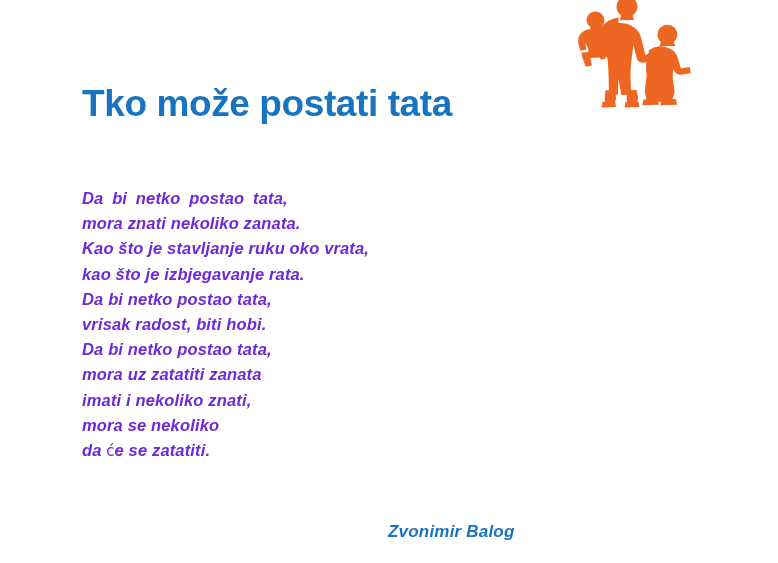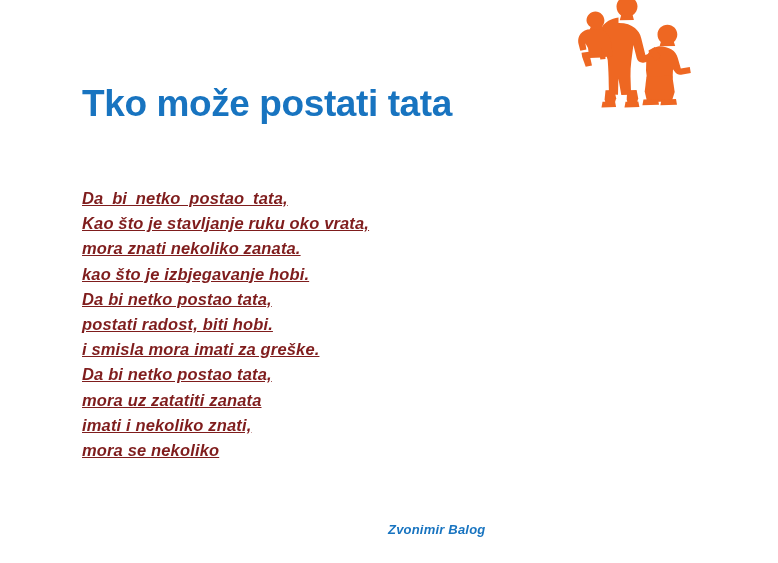--- a/index.html
+++ b/index.html
@@ -54,46 +54,45 @@
   #poem {
     position: absolute;
     left: 82px;
     top: 186px;
     width: 430px;
   }
   .poem-line {
     font-size: 16.5px;
     font-weight: bold;
     font-style: italic;
-    color: #7f1d1d;
+    color: #6d28d9;
     line-height: 25.2px;
     height: 25.2px;
     white-space: nowrap;
     letter-spacing: 0.15px;
-    text-decoration: underline;
   }
   
   .poem-line.wide-spacing {
     word-spacing: 4px;
   }
   
   .fallback-glyph {
     font-style: normal;
     font-weight: normal;
     font-family: "DejaVu Sans", sans-serif;
     font-size: 15px;
     letter-spacing: 0;
   }
 
   
   #author {
     position: absolute;
     left: 388px;
     top: 522px;
-    font-size: 13px;
+    font-size: 17px;
     font-weight: bold;
     font-style: italic;
     color: #1874c0;
     white-space: nowrap;
     letter-spacing: 0.2px;
   }
 </style>
 </head>
 <body>
 
@@ -130,27 +129,27 @@
         <path d="M87.5 103.5l14.5-.4 1 5.7-16.6.5z"></path>
         <path d="M105.5 103.5l14.5-.4 1 5.7-16.6.5z"></path>
       </g>
     </svg>
   </div>
 
   <div id="title">Tko može postati tata</div>
 
   <div id="poem">
     <div class="poem-line wide-spacing">Da bi  netko  postao  tata,</div>
+    <div class="poem-line">mora znati nekoliko zanata.</div>
     <div class="poem-line">Kao što je stavljanje ruku oko vrata,</div>
-    <div class="poem-line">mora znati nekoliko zanata.</div>
-    <div class="poem-line">kao što je izbjegavanje hobi.</div>
+    <div class="poem-line">kao što je izbjegavanje rata.</div>
     <div class="poem-line">Da bi netko postao tata,</div>
-    <div class="poem-line">postati radost, biti hobi.</div>
-    <div class="poem-line">i smisla mora imati za greške.</div>
+    <div class="poem-line">vrisak radost, biti hobi.</div>
     <div class="poem-line">Da bi netko postao tata,</div>
     <div class="poem-line">mora uz zatatiti zanata</div>
     <div class="poem-line">imati i nekoliko znati,</div>
     <div class="poem-line">mora se nekoliko</div>
+    <div class="poem-line">da <span class="fallback-glyph">ć</span>e se zatatiti.</div>
   </div>
 
   <div id="author">Zvonimir Balog</div>
 
 </div>
 
 </body></html>

